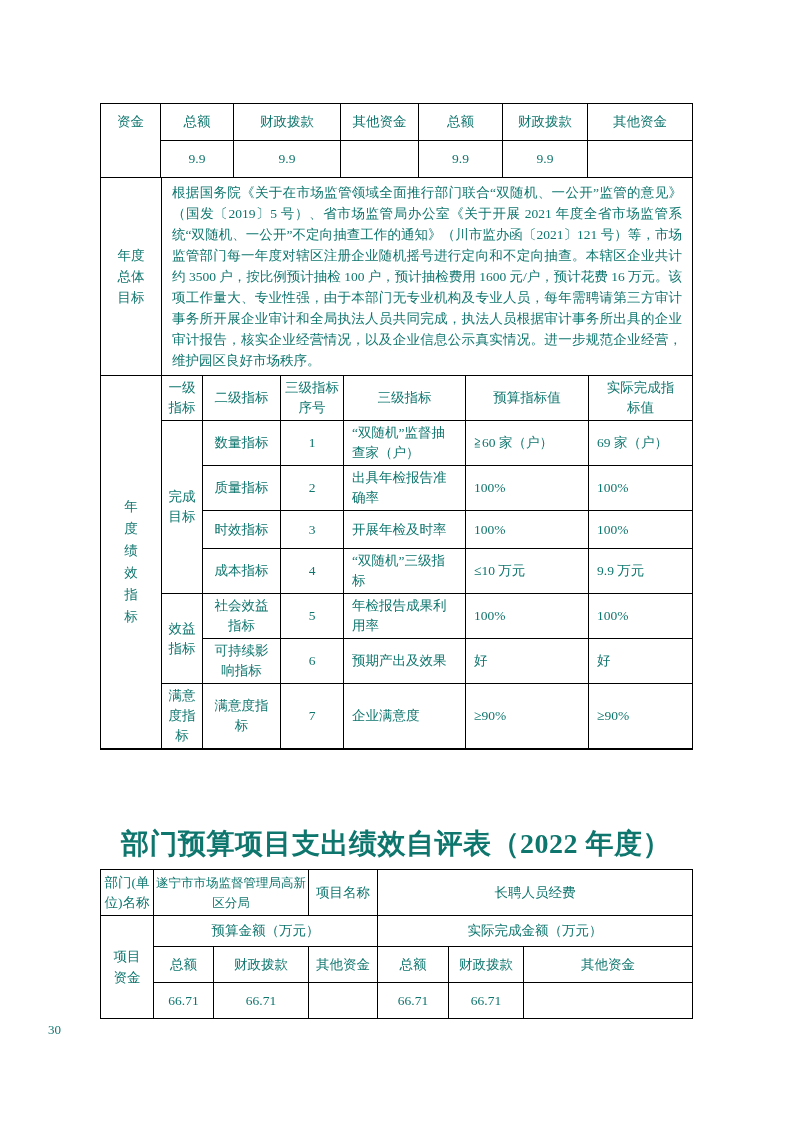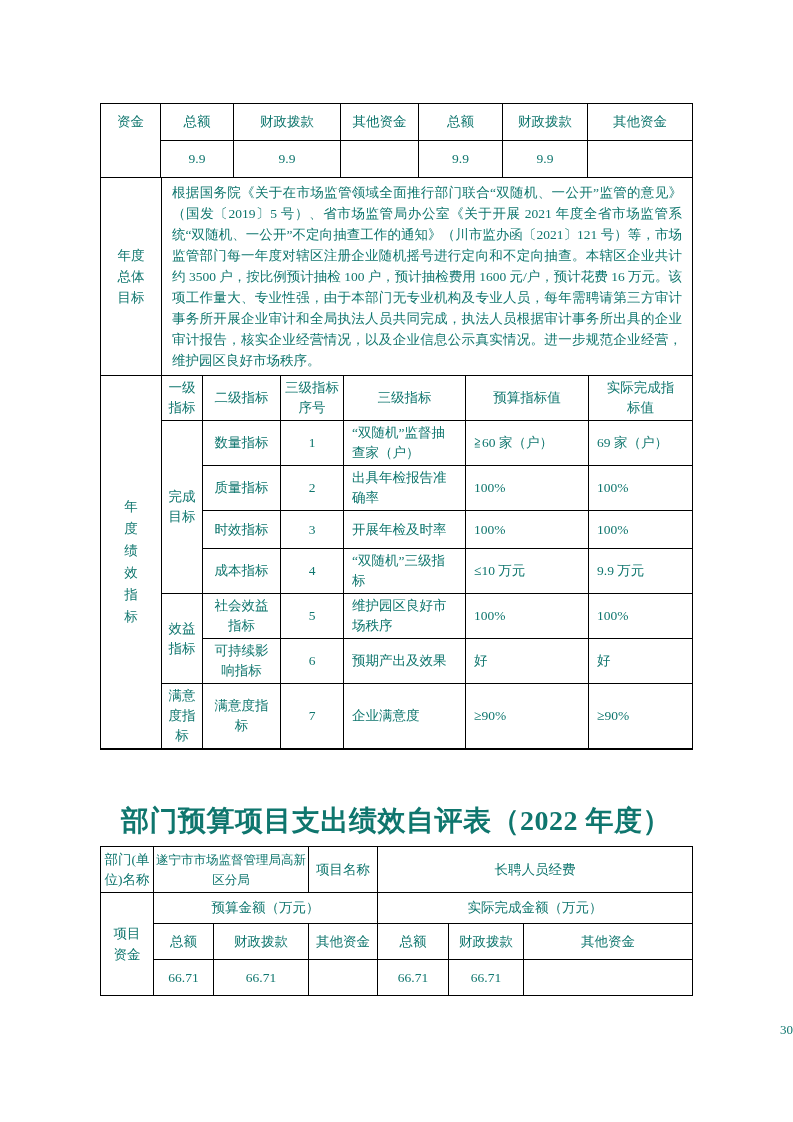--- a/index.html
+++ b/index.html
@@ -37,28 +37,28 @@
   .rh40 { height:40px; }
   .rh39 { height:39px; }
   .rh38 { height:38px; }
   .rh43 { height:43px; }
   .rh59 { height:59px; }
   .rh46 { height:46px; }
   .rh31 { height:31px; }
   .rh36 { height:36px; }
 
   .doc-title {
-    margin-top:53px; height:36px; line-height:36px;
+    margin-top:76px; height:36px; line-height:36px;
     font-size:28px; font-weight:bold; text-align:center;
     letter-spacing:0.5px; white-space:nowrap;
   }
   .tbl4 { margin-top:7px; }
   .page-number {
     position:absolute; left:0; right:0; top:1022px;
-    text-align:right; font-size:13px;margin-left:48px;
+    text-align:left; font-size:13px;margin-left:48px;
   }
 </style>
 </head>
 <body>
 
 <div class="page">
   <div class="content">
 
     <table class="tbl1">
       <colgroup>
@@ -150,21 +150,21 @@
         <td class="g2">成本指标</td>
         <td>4</td>
         <td class="tl">“双随机”三级指标</td>
         <td class="tl">≤10 万元</td>
         <td class="tl">9.9 万元</td>
       </tr>
       <tr class="rh43">
         <td rowspan="2">效益指标</td>
         <td class="g2">社会效益指标</td>
         <td>5</td>
-        <td class="tl">维护园区良好市场秩序</td>
+        <td class="tl">年检报告成果利用率</td>
         <td class="tl">100%</td>
         <td class="tl">100%</td>
       </tr>
       <tr class="rh43">
         <td class="g2">可持续影响指标</td>
         <td>6</td>
         <td class="tl">预期产出及效果</td>
         <td class="tl">好</td>
         <td class="tl">好</td>
       </tr>

